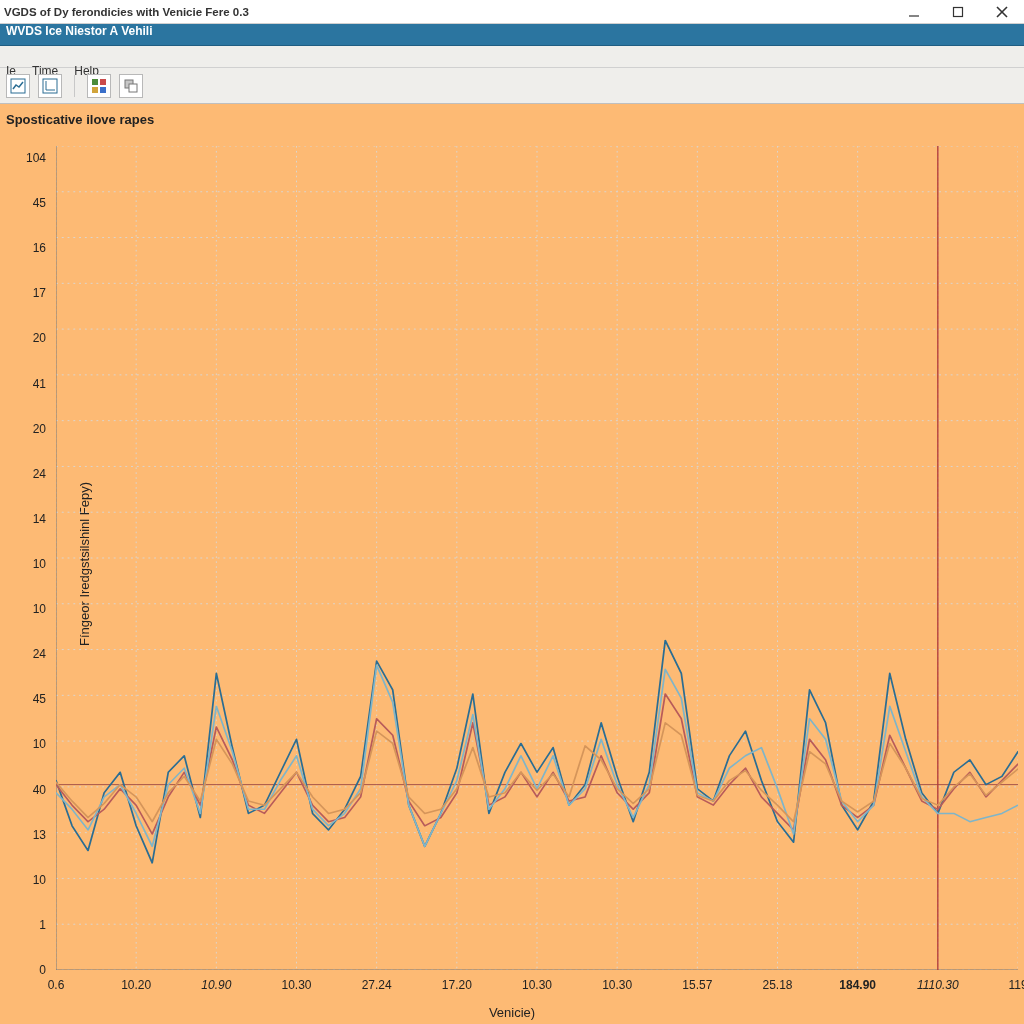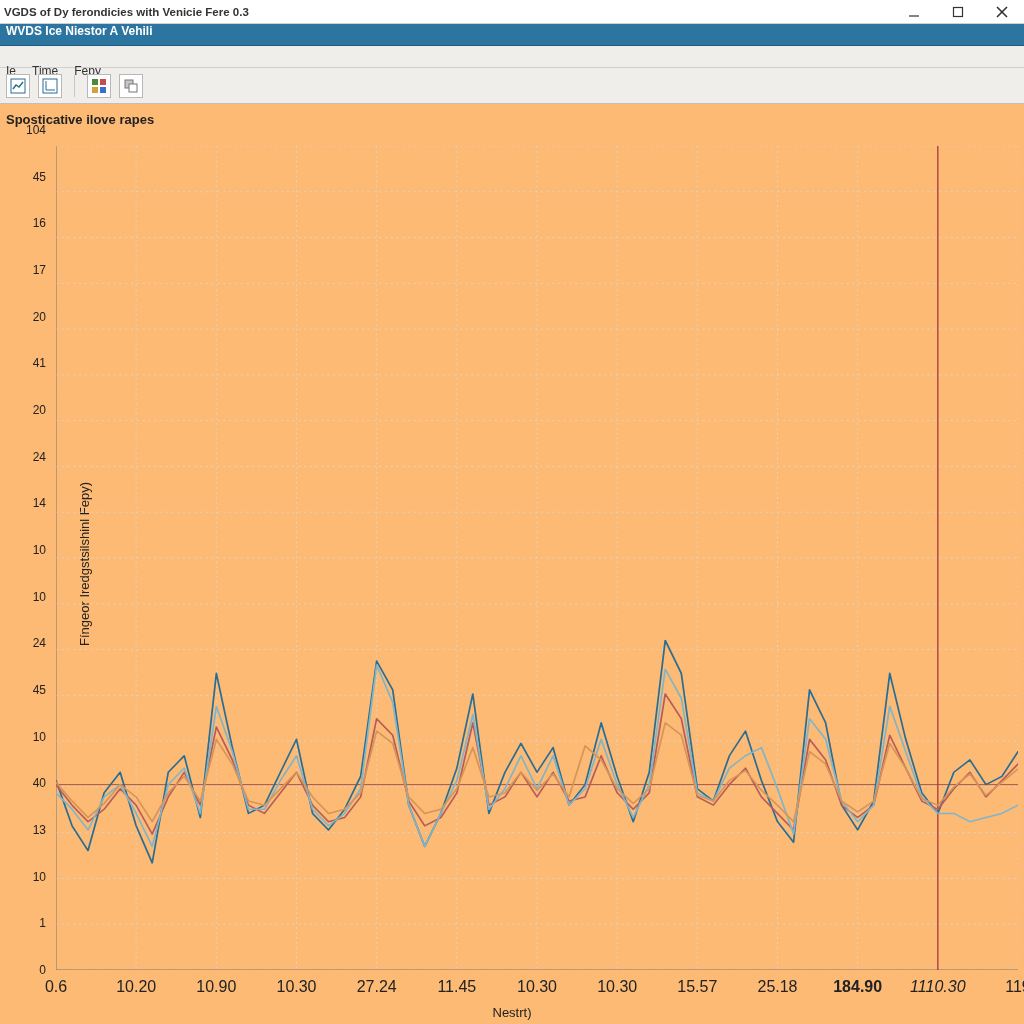--- a/index.html
+++ b/index.html
@@ -83,33 +83,33 @@
 
   
   .plot {
     position: absolute;
     left: 56px; right: 6px; top: 42px; bottom: 54px;
   }
   .plot svg { width: 100%; height: 100%; display: block; }
 
   
   .yticks {
-    position: absolute; left: 0; top: 26px; bottom: 54px; width: 52px;
+    position: absolute; left: 0; top: 54px; bottom: 54px; width: 52px;
   }
   .ytick {
     position: absolute; right: 6px; font-size: 12px; color: #222;
     transform: translateY(-50%); text-align: right; width: 48px;
   }
 
   
   .xticks {
     position: absolute; left: 56px; right: 6px; bottom: 28px; height: 18px;
   }
   .xtick {
-    position: absolute; top: 0; font-size: 16px; color: #222;
+    position: absolute; top: 0; font-size: 12px; color: #222;
     transform: translateX(-50%); white-space: nowrap;
   }
 
   
   .gridline { stroke: #d8d8d8; stroke-width: 1; stroke-dasharray: 2 4; }
   .axis { stroke: #6d6d6d; stroke-width: 1; fill: none; }
   .hmarker { stroke: #9e4a44; stroke-width: 1; }
   .vmarker { stroke: #b03a3a; stroke-width: 1.4; }
 
   .series { fill: none; stroke-width: 1.8; stroke-linejoin: round; stroke-linecap: round; }
@@ -139,21 +139,21 @@
   </div>
 </div>
 
 <div class="subbar">
   <span>WVDS Ice Niestor A Vehili</span>
 </div>
 
 <div class="menubar">
   <span class="mi">Ie</span>
   <span class="mi">Time</span>
-  <span class="mi">Fepy</span>
+  <span class="mi">Help</span>
 </div>
 
 <div class="toolbar">
   <div class="tb-btn">
     <svg viewBox="0 0 16 16">
       <rect x="1" y="1" width="14" height="14" fill="#fff" stroke="#2a6d93"></rect>
       <polyline points="3,11 6,7 9,9 13,4" fill="none" stroke="#2a6d93" stroke-width="1.5"></polyline>
     </svg>
   </div>
   <div class="tb-btn">
@@ -176,21 +176,21 @@
     <svg viewBox="0 0 16 16">
       <rect x="2" y="2" width="8" height="8" fill="#c7c7c7" stroke="#777"></rect>
       <rect x="6" y="6" width="8" height="8" fill="#fff" stroke="#777"></rect>
     </svg>
   </div>
 </div>
 
 <div class="chart-wrap">
   <div class="chart-title">Sposticative ilove rapes</div>
   <div class="ylabel">Fíngeor Iredgstsilshinl Fepy)</div>
-  <div class="xlabel">Nestrt)</div>
+  <div class="xlabel">Venicie)</div>
 
   <div class="yticks" id="yticks">
       <div class="ytick" style="top: 0%;">104</div>
       <div class="ytick" style="top: 5.55556%;">45</div>
       <div class="ytick" style="top: 11.1111%;">16</div>
       <div class="ytick" style="top: 16.6667%;">17</div>
       <div class="ytick" style="top: 22.2222%;">20</div>
       <div class="ytick" style="top: 27.7778%;">41</div>
       <div class="ytick" style="top: 33.3333%;">20</div>
       <div class="ytick" style="top: 38.8889%;">24</div>
@@ -247,24 +247,24 @@
         <path d="M0.0 770.0 L16.7 825.0 L33.3 855.0 L50.0 785.0 L66.7 760.0 L83.3 825.0 L100.0 870.0 L116.7 760.0 L133.3 740.0 L150.0 815.0 L166.7 640.0 L183.3 730.0 L200.0 810.0 L216.7 800.0 L233.3 760.0 L250.0 720.0 L266.7 810.0 L283.3 830.0 L300.0 805.0 L316.7 765.0 L333.3 625.0 L350.0 660.0 L366.7 800.0 L383.3 850.0 L400.0 810.0 L416.7 755.0 L433.3 665.0 L450.0 810.0 L466.7 760.0 L483.3 725.0 L500.0 760.0 L516.7 730.0 L533.3 800.0 L550.0 775.0 L566.7 700.0 L583.3 765.0 L600.0 820.0 L616.7 760.0 L633.3 600.0 L650.0 640.0 L666.7 780.0 L683.3 795.0 L700.0 740.0 L716.7 710.0 L733.3 770.0 L750.0 820.0 L766.7 845.0 L783.3 660.0 L800.0 700.0 L816.7 800.0 L833.3 830.0 L850.0 795.0 L866.7 640.0 L883.3 720.0 L900.0 785.0 L916.7 810.0 L933.3 760.0 L950.0 745.0 L966.7 775.0 L983.3 765.0 L1000.0 735.0 " class="series" stroke="#2a6d93"></path>
         <path d="M0.0 775.0 L16.7 800.0 L33.3 820.0 L50.0 805.0 L66.7 780.0 L83.3 800.0 L100.0 835.0 L116.7 790.0 L133.3 760.0 L150.0 800.0 L166.7 705.0 L183.3 745.0 L200.0 800.0 L216.7 810.0 L233.3 785.0 L250.0 760.0 L266.7 800.0 L283.3 820.0 L300.0 815.0 L316.7 790.0 L333.3 695.0 L350.0 715.0 L366.7 795.0 L383.3 825.0 L400.0 815.0 L416.7 785.0 L433.3 700.0 L450.0 800.0 L466.7 790.0 L483.3 760.0 L500.0 790.0 L516.7 760.0 L533.3 795.0 L550.0 790.0 L566.7 740.0 L583.3 785.0 L600.0 805.0 L616.7 785.0 L633.3 665.0 L650.0 695.0 L666.7 790.0 L683.3 800.0 L700.0 775.0 L716.7 755.0 L733.3 790.0 L750.0 810.0 L766.7 830.0 L783.3 720.0 L800.0 745.0 L816.7 800.0 L833.3 815.0 L850.0 800.0 L866.7 715.0 L883.3 755.0 L900.0 795.0 L916.7 805.0 L933.3 780.0 L950.0 760.0 L966.7 790.0 L983.3 770.0 L1000.0 750.0 " class="series" stroke="#b85b5a"></path>
         <path d="M0.0 785.0 L16.7 805.0 L33.3 830.0 L50.0 790.0 L66.7 775.0 L83.3 810.0 L100.0 850.0 L116.7 775.0 L133.3 755.0 L150.0 810.0 L166.7 680.0 L183.3 735.0 L200.0 805.0 L216.7 805.0 L233.3 770.0 L250.0 740.0 L266.7 805.0 L283.3 825.0 L300.0 810.0 L316.7 780.0 L333.3 630.0 L350.0 675.0 L366.7 800.0 L383.3 850.0 L400.0 810.0 L416.7 770.0 L433.3 690.0 L450.0 805.0 L466.7 780.0 L483.3 740.0 L500.0 780.0 L516.7 740.0 L533.3 800.0 L550.0 780.0 L566.7 720.0 L583.3 775.0 L600.0 815.0 L616.7 775.0 L633.3 635.0 L650.0 670.0 L666.7 785.0 L683.3 795.0 L700.0 755.0 L716.7 740.0 L733.3 730.0 L750.0 780.0 L766.7 835.0 L783.3 695.0 L800.0 720.0 L816.7 795.0 L833.3 820.0 L850.0 800.0 L866.7 680.0 L883.3 735.0 L900.0 790.0 L916.7 810.0 L933.3 810.0 L950.0 820.0 L966.7 815.0 L983.3 810.0 L1000.0 800.0 " class="series" stroke="#7fb5c9"></path>
         <path d="M0.0 772.0 L16.7 795.0 L33.3 815.0 L50.0 798.0 L66.7 775.0 L83.3 790.0 L100.0 820.0 L116.7 785.0 L133.3 765.0 L150.0 795.0 L166.7 720.0 L183.3 750.0 L200.0 795.0 L216.7 800.0 L233.3 780.0 L250.0 760.0 L266.7 790.0 L283.3 810.0 L300.0 805.0 L316.7 785.0 L333.3 710.0 L350.0 725.0 L366.7 790.0 L383.3 810.0 L400.0 805.0 L416.7 780.0 L433.3 730.0 L450.0 790.0 L466.7 785.0 L483.3 760.0 L500.0 782.0 L516.7 762.0 L533.3 790.0 L550.0 728.0 L566.7 745.0 L583.3 780.0 L600.0 798.0 L616.7 780.0 L633.3 700.0 L650.0 715.0 L666.7 788.0 L683.3 795.0 L700.0 770.0 L716.7 758.0 L733.3 782.0 L750.0 800.0 L766.7 820.0 L783.3 735.0 L800.0 750.0 L816.7 795.0 L833.3 808.0 L850.0 795.0 L866.7 725.0 L883.3 755.0 L900.0 792.0 L916.7 800.0 L933.3 778.0 L950.0 762.0 L966.7 788.0 L983.3 772.0 L1000.0 756.0 " class="series" stroke="#d5955a"></path>
       </svg>
   </div>
 
   <div class="xticks" id="xticks">
       <div class="xtick" style="left: 0%;">0.6</div>
       <div class="xtick" style="left: 8.33333%;">10.20</div>
-      <div class="xtick" style="left: 16.6667%;">10.90</div>
+      <div class="xtick" style="left: 16.6667%; font-style: italic;">10.90</div>
       <div class="xtick" style="left: 25%;">10.30</div>
       <div class="xtick" style="left: 33.3333%;">27.24</div>
-      <div class="xtick" style="left: 41.6667%;">11.45</div>
+      <div class="xtick" style="left: 41.6667%;">17.20</div>
       <div class="xtick" style="left: 50%;">10.30</div>
       <div class="xtick" style="left: 58.3333%;">10.30</div>
       <div class="xtick" style="left: 66.6667%;">15.57</div>
       <div class="xtick" style="left: 75%;">25.18</div>
       <div class="xtick" style="left: 83.3333%; font-weight: bold;">184.90</div>
       <div class="xtick" style="left: 91.6667%; font-style: italic;">1110.30</div>
       <div class="xtick" style="left: 100%;">119</div>
     </div>
 </div>
 

